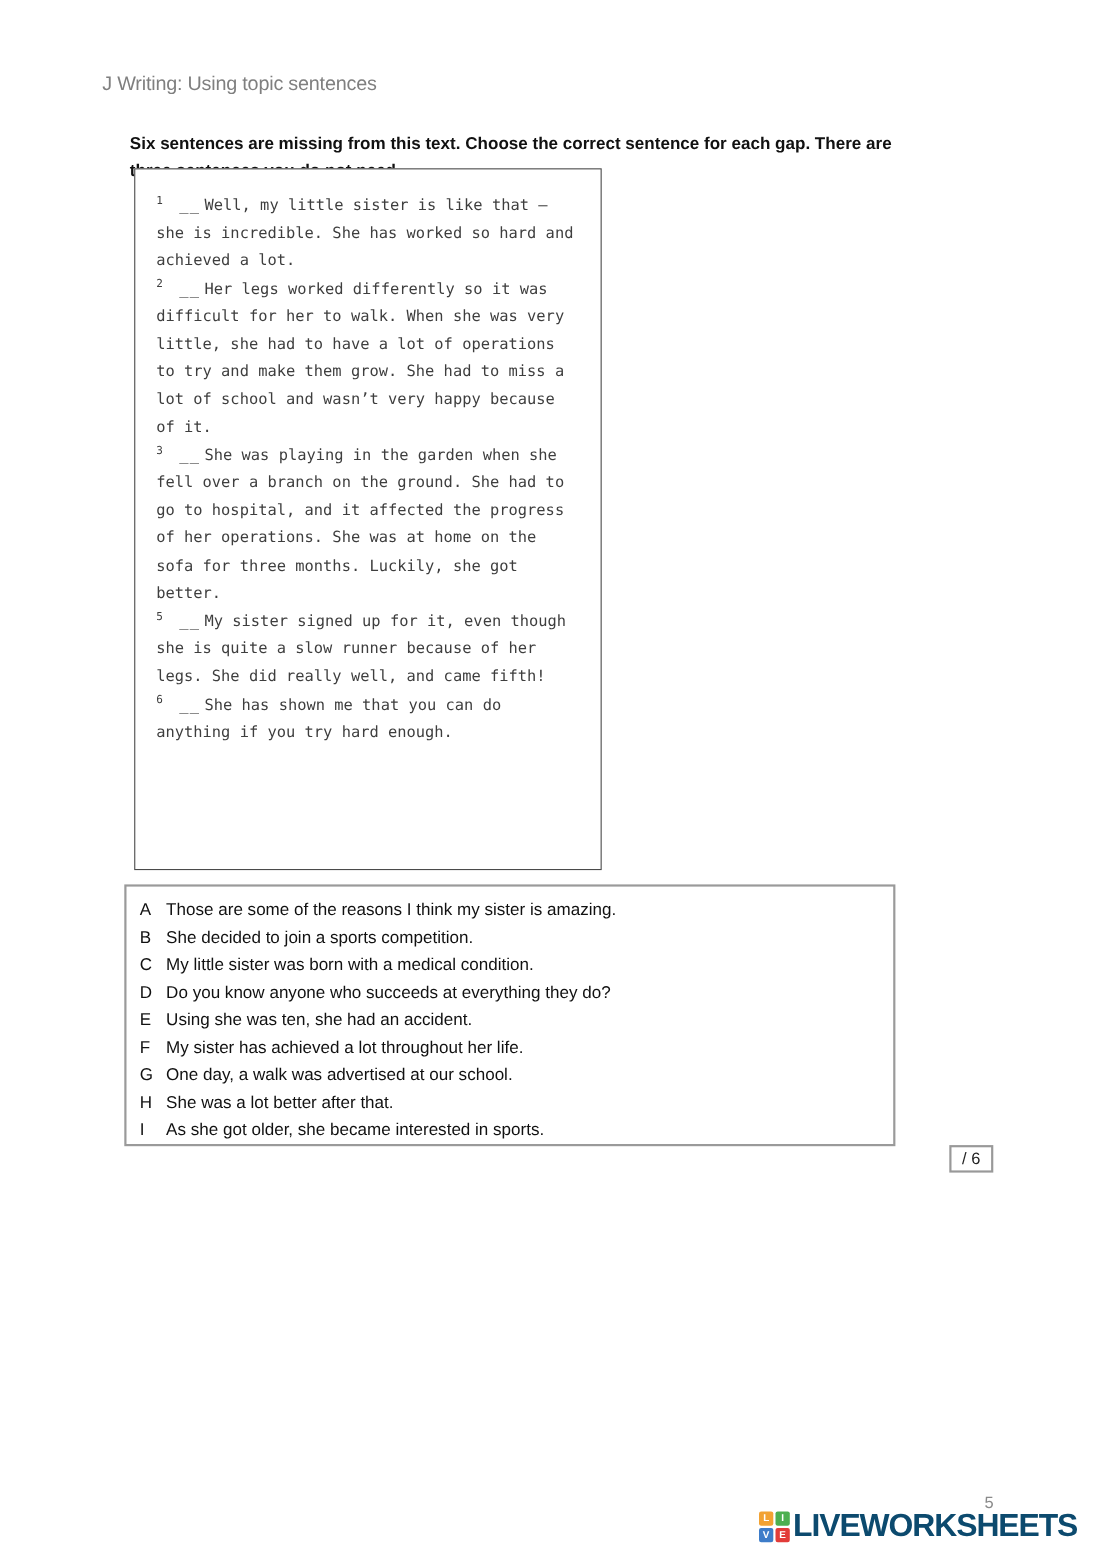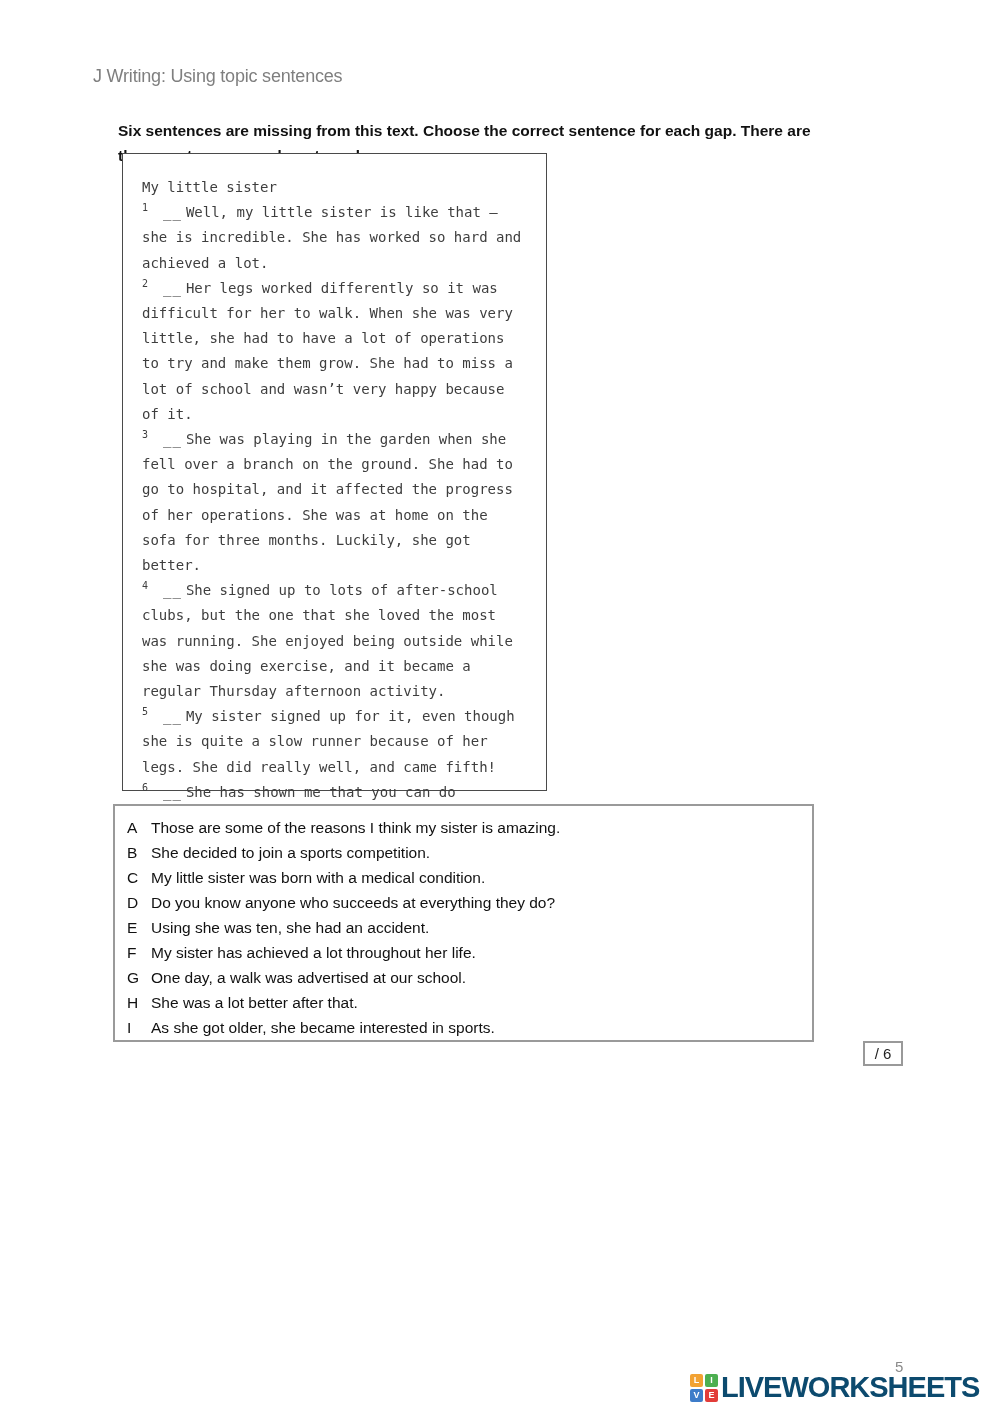--- a/index.html
+++ b/index.html
@@ -146,29 +146,27 @@
   }
 </style>
 </head>
 <body>
 
 <h1 class="heading">J Writing: Using topic sentences</h1>
 
 <p class="instructions">Six sentences are missing from this text. Choose the correct sentence for each gap. There are three sentences you do not need.</p>
 
 <div class="story-box">
-  <p class="story-title">My little sister</p>
 
   <p class="story-para"><sup class="gap-num">1</sup><span class="gap-blank">__</span><span>Well, my little sister is like that – she is incredible. She has worked so hard and achieved a lot.</span></p>
 
   <p class="story-para"><sup class="gap-num">2</sup><span class="gap-blank">__</span><span>Her legs worked differently so it was difficult for her to walk. When she was very little, she had to have a lot of operations to try and make them grow. She had to miss a lot of school and wasn’t very happy because of it.</span></p>
 
   <p class="story-para"><sup class="gap-num">3</sup><span class="gap-blank">__</span><span>She was playing in the garden when she fell over a branch on the ground. She had to go to hospital, and it affected the progress of her operations. She was at home on the sofa for three months. Luckily, she got better.</span></p>
 
-  <p class="story-para"><sup class="gap-num">4</sup><span class="gap-blank">__</span><span>She signed up to lots of after-school clubs, but the one that she loved the most was running. She enjoyed being outside while she was doing exercise, and it became a regular Thursday afternoon activity.</span></p>
 
   <p class="story-para"><sup class="gap-num">5</sup><span class="gap-blank">__</span><span>My sister signed up for it, even though she is quite a slow runner because of her legs. She did really well, and came fifth!</span></p>
 
   <p class="story-para"><sup class="gap-num">6</sup><span class="gap-blank">__</span><span>She has shown me that you can do anything if you try hard enough.</span></p>
 </div>
 
 <div class="options-box">
   <div class="option-row">
     <span class="option-letter">A</span>
     <span class="option-text">Those are some of the reasons I think my sister is amazing.</span>

